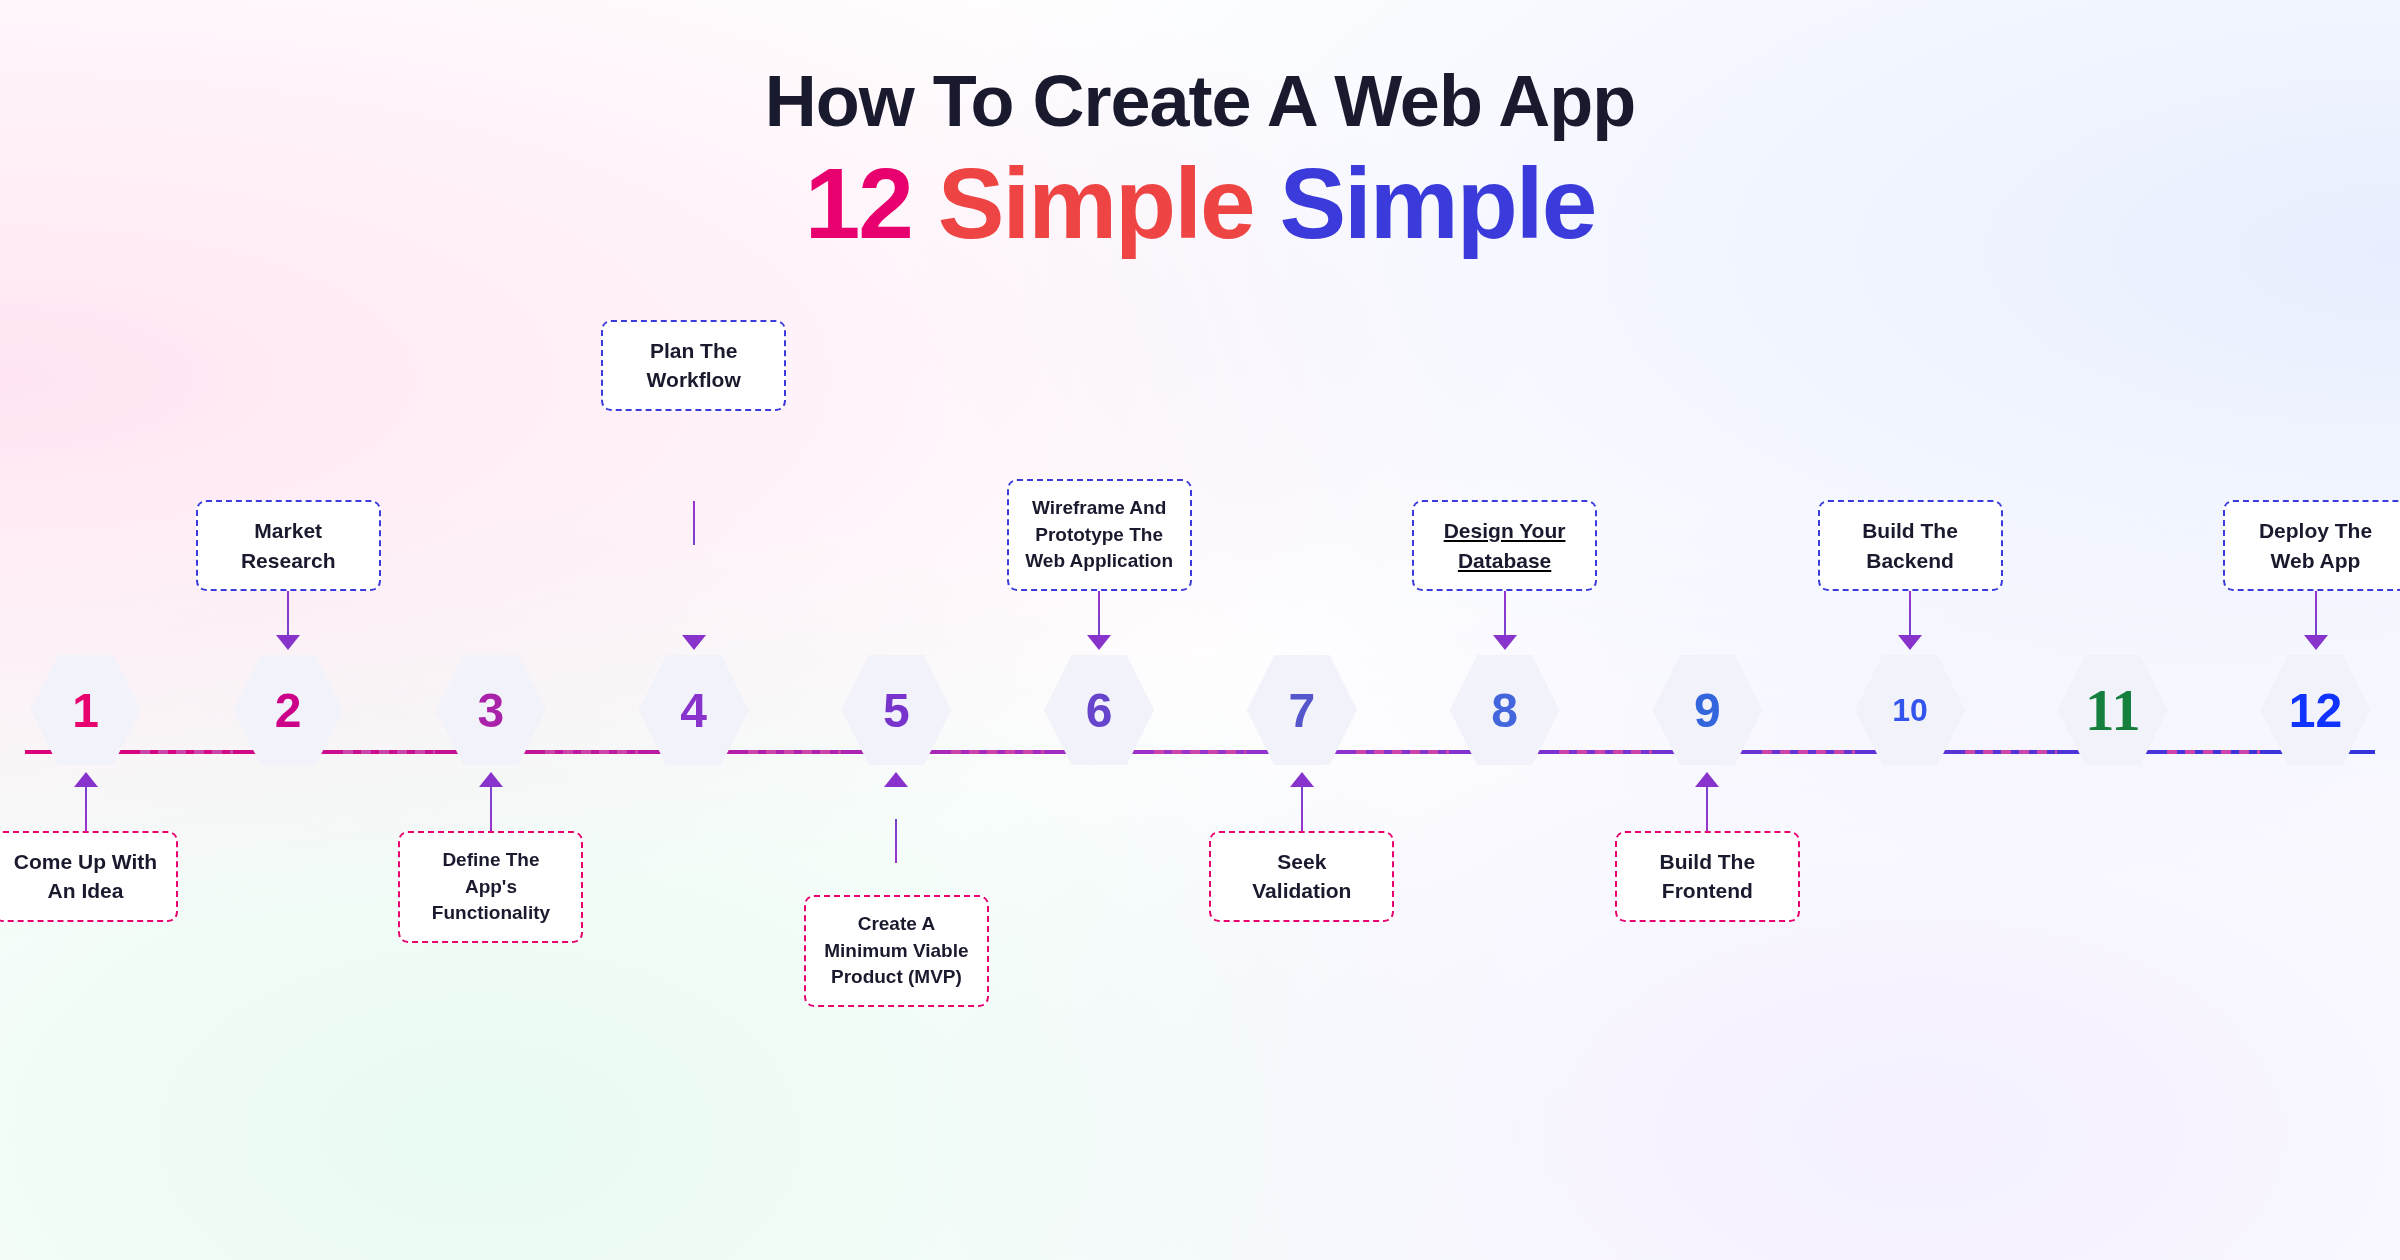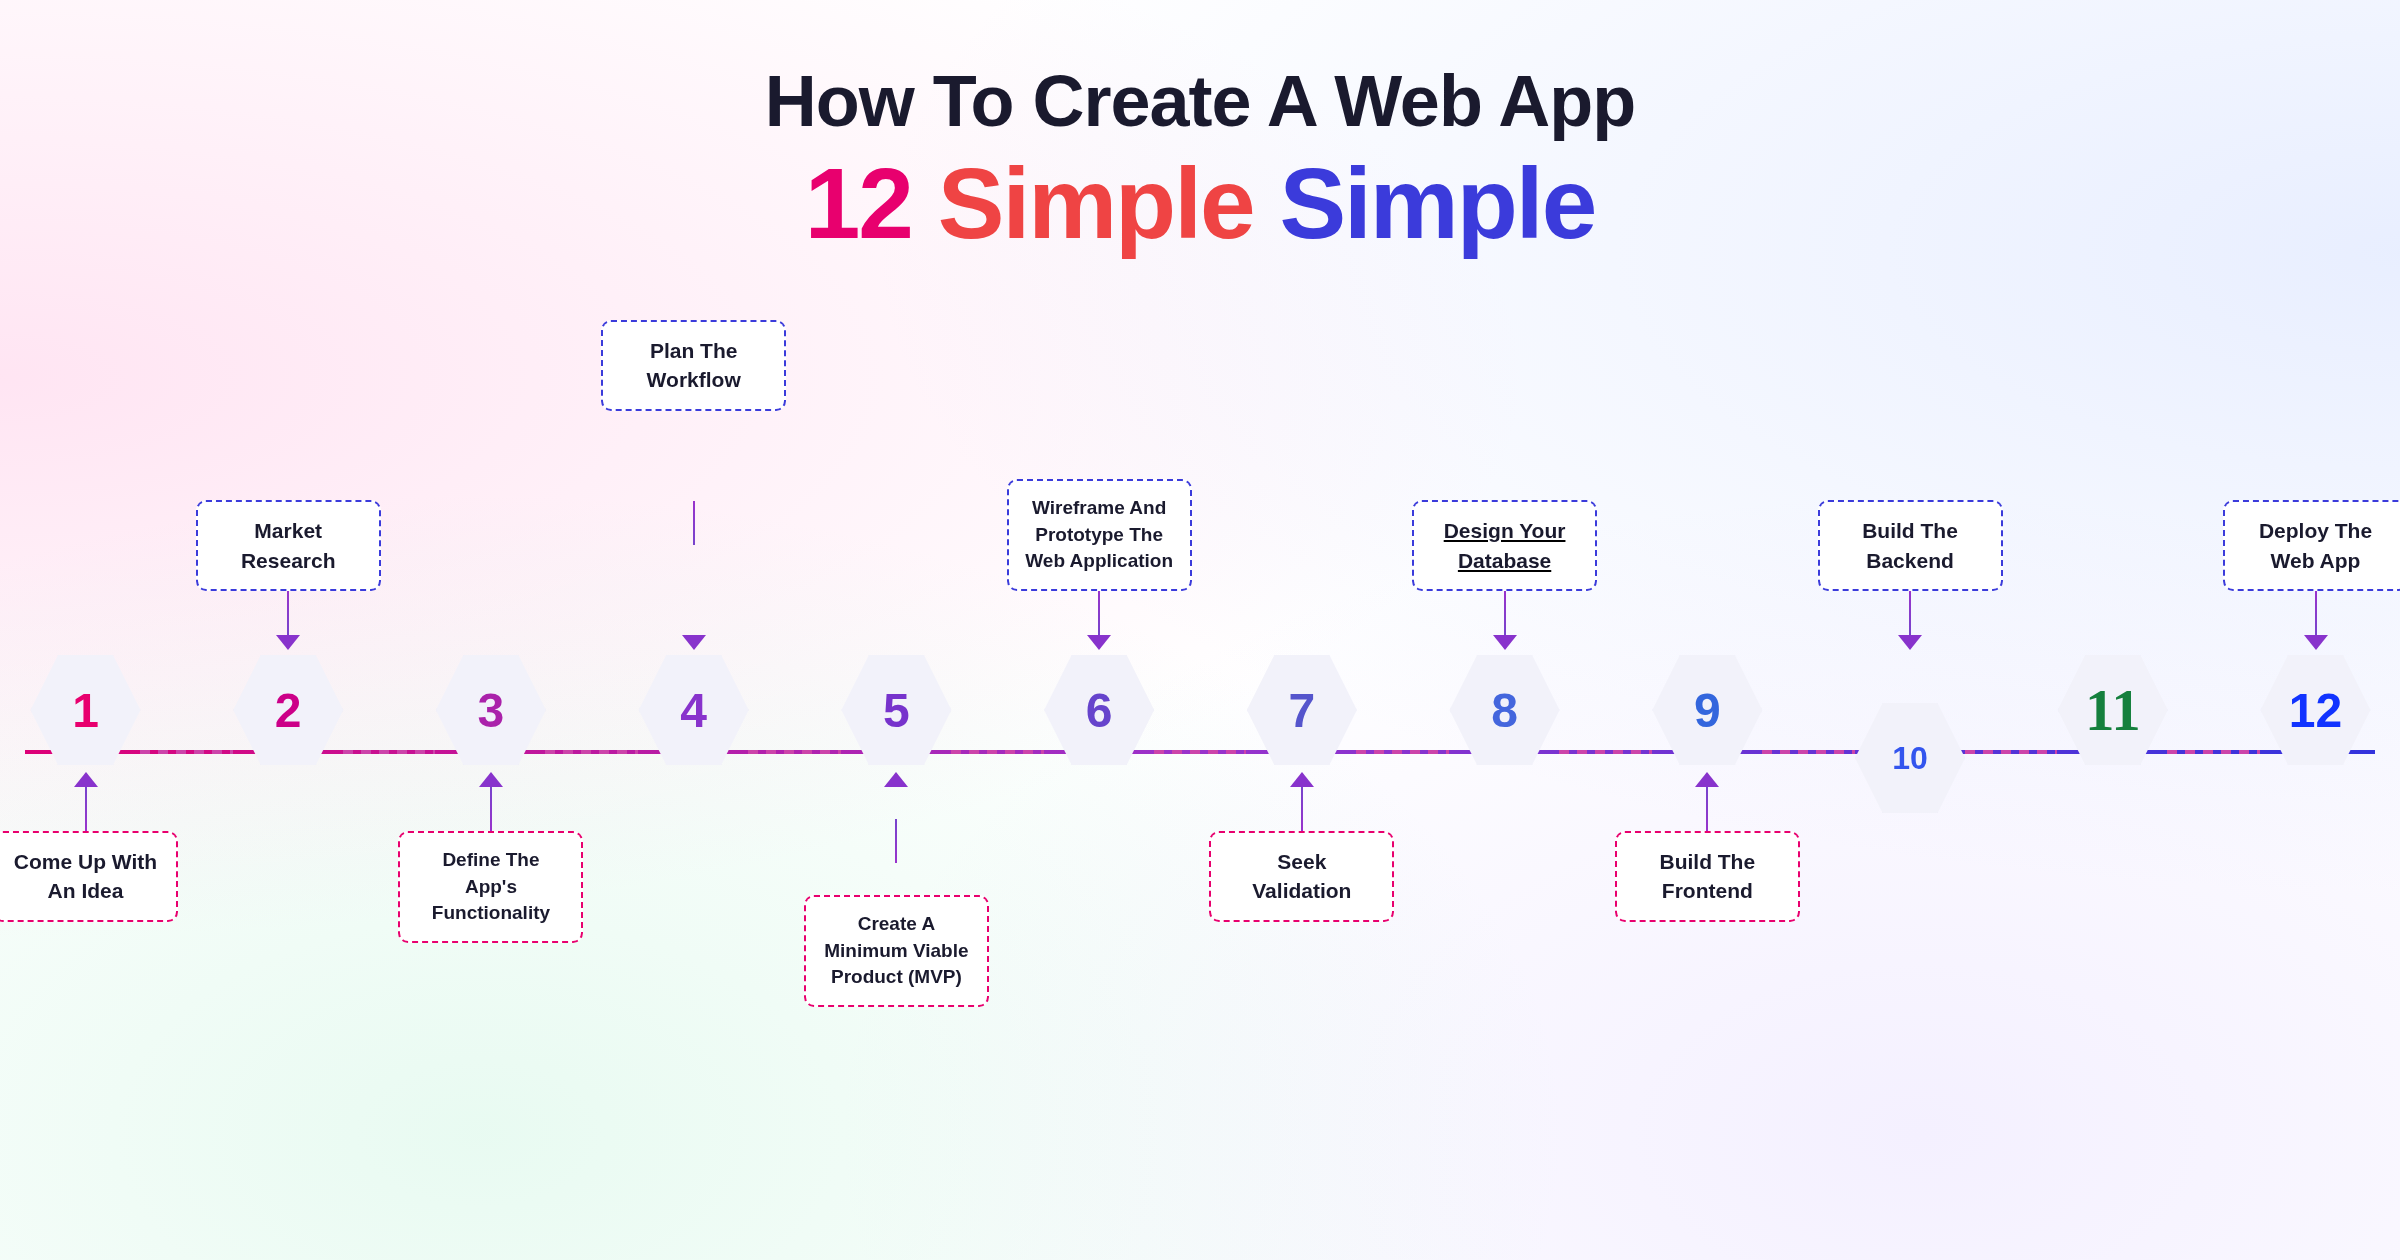--- a/index.html
+++ b/index.html
@@ -215,21 +215,21 @@
             <span style="font-size: 48px; font-weight: 900; color: rgb(51, 102, 221); font-family: Arial, sans-serif;">9</span>
           </div>
         </div>
         <div style="height: 330px; display: flex; flex-direction: column; align-items: center; justify-content: flex-start;">
           <div style="width: 0px; height: 0px; border-left: 12px solid transparent; border-right: 12px solid transparent; border-bottom: 15px solid rgb(136, 51, 204); margin-bottom: 0px; margin-top: 2px;"></div>
           <div style="width: 2px; height: 44px; background: linear-gradient(to top, rgb(153, 51, 204), rgb(119, 68, 204));"></div>
           <div style="border: 2.5px dashed rgb(232, 0, 110); border-radius: 10px; padding: 14px 16px; text-align: center; font-size: 21px; font-weight: 700; line-height: 1.4; background: white; width: 185px; color: rgb(26, 26, 46); margin-top: 0px;">Build The Frontend</div>
         </div>
       </div>
       <div style="position: absolute; left: 1761.82px; top: 430px; width: 92.7273px; height: 4px; background: repeating-linear-gradient(to right, rgb(204, 68, 170) 0px, rgb(204, 68, 170) 10px, transparent 10px, transparent 18px); z-index: 2;"></div>
-      <div style="position: absolute; left: 1817.55px; top: 0px; width: 185px; display: flex; flex-direction: column; align-items: center; z-index: 3; gap: 48px;">
+      <div style="position: absolute; left: 1817.55px; top: 0px; width: 185px; display: flex; flex-direction: column; align-items: center; z-index: 3;">
         <div style="height: 330px; display: flex; flex-direction: column; align-items: center; justify-content: flex-end;">
           <div style="border: 2.5px dashed rgb(59, 59, 219); border-radius: 10px; padding: 14px 16px; text-align: center; font-size: 21px; font-weight: 700; line-height: 1.4; background: white; width: 185px; color: rgb(26, 26, 46);">Build The Backend</div>
           <div style="width: 2px; height: 44px; background: linear-gradient(rgb(153, 51, 204), rgb(119, 68, 204)); margin-top: 0px;"></div>
           <div style="width: 0px; height: 0px; border-left: 12px solid transparent; border-right: 12px solid transparent; border-top: 15px solid rgb(136, 51, 204); margin-top: 0px;"></div>
         </div>
         <div style="height: 120px; display: flex; align-items: center; justify-content: center; z-index: 5;">
           <div style="width: 110px; height: 110px; clip-path: polygon(25% 0%, 75% 0%, 100% 50%, 75% 100%, 25% 100%, 0% 50%); background: rgb(242, 242, 250); display: flex; align-items: center; justify-content: center; box-shadow: rgba(100, 100, 200, 0.15) 0px 2px 12px;">
             <span style="font-size: 32px; font-weight: 900; color: rgb(51, 85, 238); font-family: Arial, sans-serif;">10</span>
           </div>
         </div>

